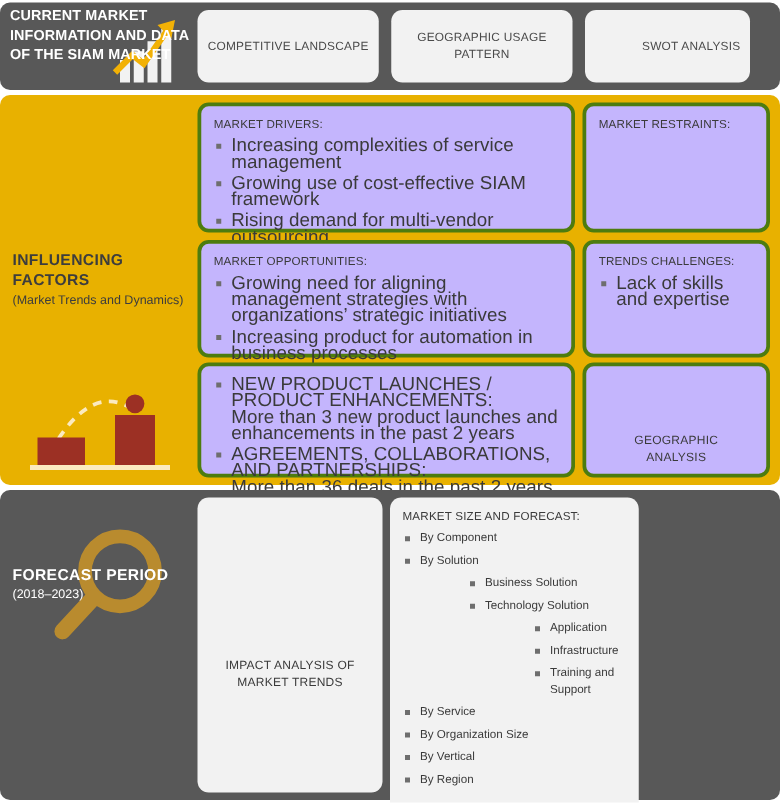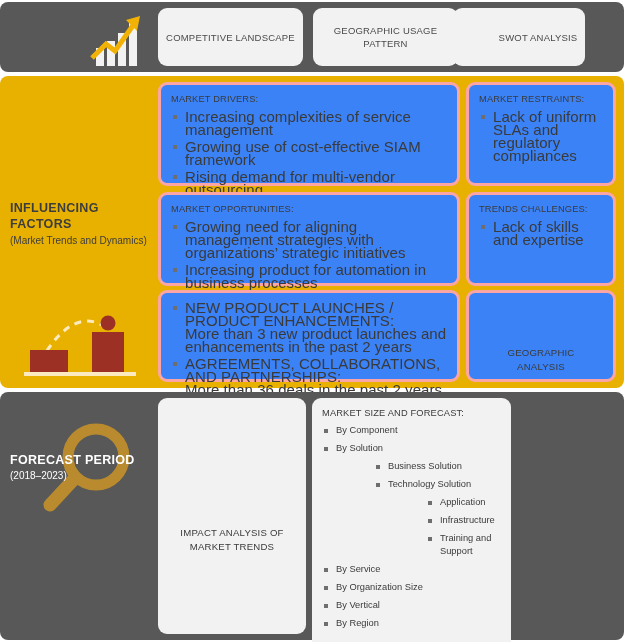--- a/index.html
+++ b/index.html
@@ -19,21 +19,21 @@
   .band-footer{top:392px;height:248px;background:#585858;}
 
   
   .card{
     position:absolute;
     background:#F2F2F2;
     border-radius:9px;
     box-sizing:border-box;
   }
   .card-plain{background:#F2F2F2;}
-  .card-outlined{background:#3b82f6;border:3px solid #fca5a5;}
+  .card-outlined{background:#c4b5fd;border:3px solid #4d7c0f;}
 
   
   .tab{
     display:flex;align-items:center;justify-content:center;
     text-align:center;
     color:#4A4A4A;
     font-size:9.5px;
     letter-spacing:0.2px;
     line-height:13px;
     padding:4px 6px;
@@ -141,28 +141,29 @@
     <svg width="62" height="58" viewBox="0 0 62 58">
       <rect x="8" y="38" width="8" height="18" fill="#F2F2F2"></rect>
       <rect x="19" y="31" width="8" height="25" fill="#F2F2F2"></rect>
       <rect x="30" y="23" width="8" height="33" fill="#F2F2F2"></rect>
       <rect x="41" y="13" width="8" height="43" fill="#F2F2F2"></rect>
       <path d="M4 48 L18 34 L27 41 L46 14" stroke="#F2B105" stroke-width="5" fill="none" stroke-linejoin="miter"></path>
       <path d="M38 10 L52 6 L49 21 Z" fill="#F2B105"></path>
     </svg>
   </div>
 
+  <div class="header-title">CURRENT MARKET INFORMATION AND DATA OF THE SIAM MARKET</div>
 
   <div class="card card-plain tab" style="left:158px;top:8px;width:145px;height:58px;">
     <span>COMPETITIVE LANDSCAPE</span>
   </div>
   <div class="card card-plain tab" style="left:313px;top:8px;width:145px;height:58px;">
     <span>GEOGRAPHIC USAGE PATTERN</span>
   </div>
-  <div class="card card-plain tab" style="left:453px;top:8px;width:132px;height:58px;padding-left:44px;">
+  <div class="card card-plain tab" style="left:468px;top:8px;width:132px;height:58px;padding-left:44px;">
     <span>SWOT ANALYSIS</span>
   </div>
 
   <div class="band band-middle"></div>
 
   <div class="side-label" style="left:10px;top:200px;width:140px;">
     <div class="big">INFLUENCING FACTORS</div>
     <div class="small">(Market Trends and Dynamics)</div>
   </div>
 
@@ -183,23 +184,20 @@
         <li>Increasing complexities of service management</li>
         <li>Growing use of cost-effective SIAM framework</li>
         <li>Rising demand for multi-vendor outsourcing</li>
       </ul>
     </div>
   </div>
 
   <div class="card card-outlined" style="left:466px;top:82px;width:150px;height:104px;">
     <div class="panel-body">
       <div class="panel-title">MARKET RESTRAINTS:</div>
-      <ul class="bullets">
-        <li>Lack of uniform SLAs and regulatory compliances</li>
-      </ul>
     </div>
   </div>
 
   <div class="card card-outlined" style="left:158px;top:192px;width:302px;height:94px;">
     <div class="panel-body">
       <div class="panel-title">MARKET OPPORTUNITIES:</div>
       <ul class="bullets">
         <li>Growing need for aligning management strategies with organizations’ strategic initiatives</li>
         <li>Increasing product for automation in business processes</li>
       </ul>

